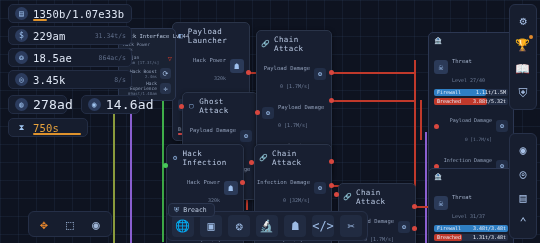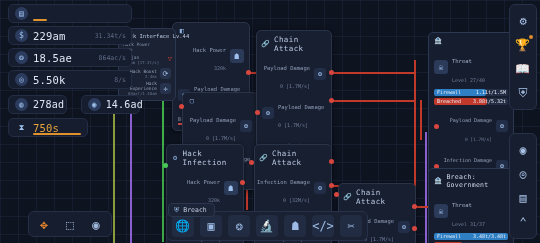--- a/index.html
+++ b/index.html
@@ -31,21 +31,21 @@
   }
   .res-row.wide { width: 124px; }
   .res-row.half { width: 59px; display: inline-flex; margin-right: 4px; }
   .ricon {
     width: 13px; height: 13px; border-radius: 50%;
     background: #2c3c5e; color: #9fc3ee;
     display: flex; align-items: center; justify-content: center;
     font-size: 8px; flex: none;
   }
   .rval { font-size: 10.5px; color: #dfe7f5; letter-spacing: .2px; }
-  .rval.sm { font-size: 10px; }
+  .rval.sm { font-size: 13px; }
   .rval.gold { color: #e8a33d; }
   .rbar {
     position: absolute; left: 24px; bottom: 1px; height: 2px;
     background: #e0932c; border-radius: 1px;
   }
   .rrate {
     position: absolute; right: 5px; font-size: 6.5px; color: #5d6b86;
   }
 
   
@@ -180,35 +180,36 @@
 <div class="wire" style="left:330px;top:185px;width:60px;height:1.5px;"></div>
 <div class="wire" style="left:415px;top:206px;width:16px;height:1.5px;"></div>
 <div class="wire" style="left:248px;top:72px;width:1.5px;height:40px;"></div>
 <div class="wire" style="left:246px;top:160px;width:1.5px;height:50px;"></div>
 <div class="wire" style="left:330px;top:160px;width:1.5px;height:26px;"></div>
 <div class="wire" style="left:420px;top:100px;width:1.5px;height:40px;"></div>
 
 <div class="layer" id="resources">
   <div class="res-row wide">
     <span class="ricon">▤</span>
+    <span class="rval">1350b/1.07e33b</span>
     <span class="rbar" style="width:14px;"></span>
   </div>
   <div class="res-row wide">
     <span class="ricon">$</span>
     <span class="rval">229am</span>
     <span class="rrate">31.34t/s</span>
   </div>
   <div class="res-row wide">
     <span class="ricon">❂</span>
     <span class="rval">18.5ae</span>
     <span class="rrate">864ac/s</span>
   </div>
   <div class="res-row wide">
     <span class="ricon">◎</span>
-    <span class="rval">5.50k</span>
+    <span class="rval">3.45k</span>
     <span class="rrate">8/s</span>
   </div>
   <div style="white-space:nowrap;">
     <div class="res-row half">
       <span class="ricon">◍</span>
       <span class="rval sm">278ad</span>
     </div>
     <div class="res-row half">
       <span class="ricon">◉</span>
       <span class="rval sm">14.6ad</span>
@@ -244,20 +245,21 @@
       <div class="l">Hack Experience</div>
       <div class="v">69ast/1.48am</div>
     </div>
     <span class="hp-ic">✛</span>
   </div>
 </div>
 
 <div class="node layer" style="left:172px;top:22px;width:78px;">
   <div class="node-title">
     <span class="tic">◧</span>
+    <span>Payload Launcher</span>
   </div>
   <div class="stat-row rev" style="justify-content:flex-start;">
     <span class="sq big">☗</span>
     <span class="stat-txt right" style="flex:1;">
       <span class="stat-lbl">Hack Power</span><br>
       <span class="stat-val">320k</span>
     </span>
   </div>
   <div class="stat-row">
     <span class="sq">❂</span>
@@ -272,20 +274,21 @@
     <span class="prog-bar"></span>
     <span class="prog-fill" style="width:78%;"></span>
   </div>
 </div>
 <span class="node-dot green" style="left:170px;top:48px;"></span>
 <span class="node-dot" style="left:246px;top:70px;"></span>
 
 <div class="node layer" style="left:182px;top:92px;width:76px;">
   <div class="node-title">
     <span class="tic">▢</span>
+    <span>Ghost Attack</span>
   </div>
   <div class="stat-row rev" style="justify-content:flex-start;">
     <span class="sq">❂</span>
     <span class="stat-txt right" style="flex:1;">
       <span class="stat-lbl">Payload Damage</span><br>
       <span class="stat-val">0 [1.7M/s]</span>
     </span>
   </div>
   <div class="stat-row">
     <span class="sq">❂</span>
@@ -447,21 +450,20 @@
     <span class="mfill green" style="width:96%;"></span>
     <span class="mlbl">Time Left</span>
     <span class="mval">44</span>
   </div>
 
 </div>
 
 <div class="breach layer" style="left:428px;top:168px;">
   <div class="breach-title">
     <span>🏦</span>
-    <span>Breach: Government</span>
   </div>
   <div class="threat-row">
     <span class="sq big">☠</span>
     <span class="threat-txt">
       <span class="t1">Threat</span><br>
       <span class="t2">Level 31/37</span>
     </span>
   </div>
   <div class="meter">
     <span class="mbg"></span>

